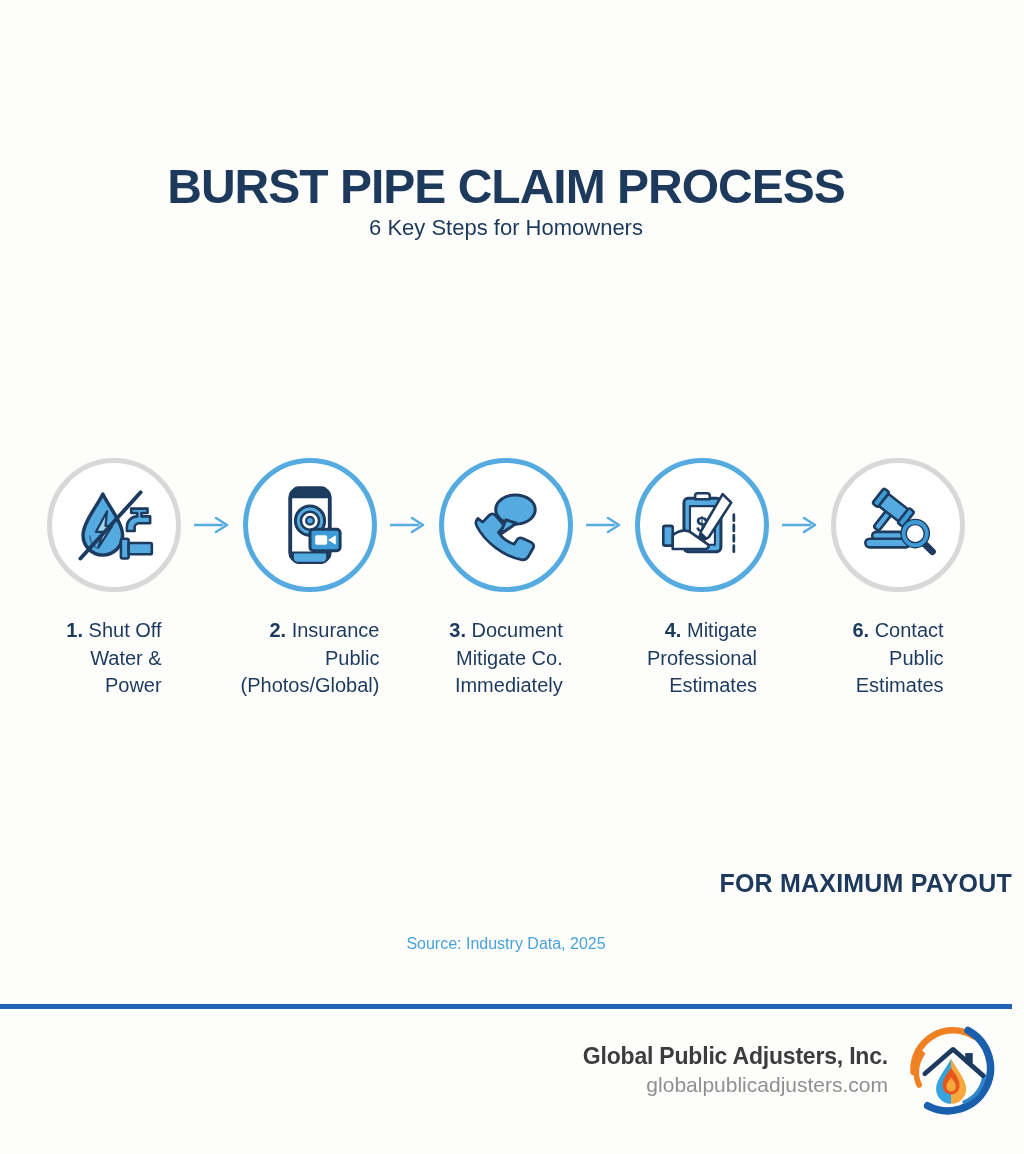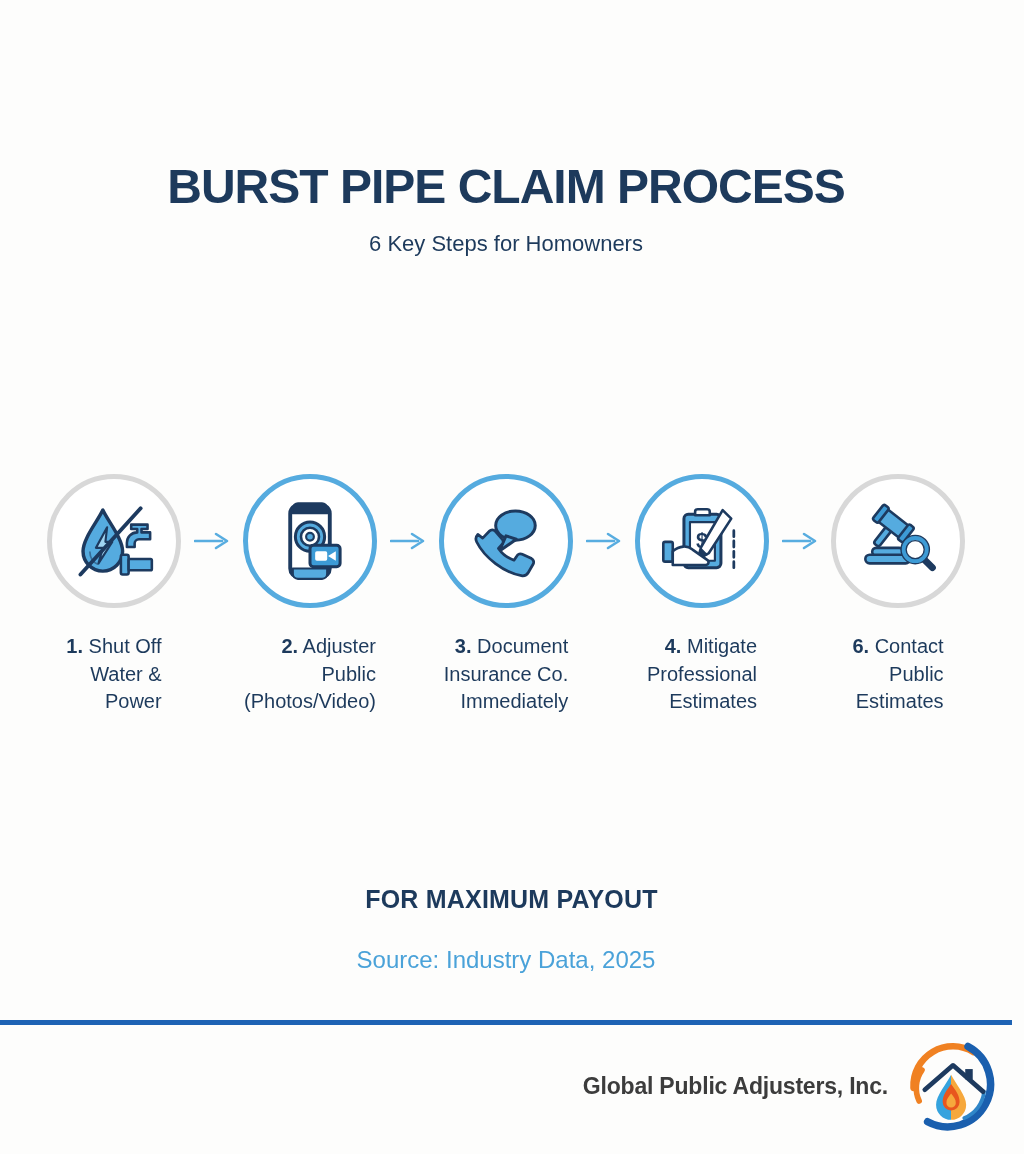--- a/index.html
+++ b/index.html
@@ -16,21 +16,20 @@
   .title {
     padding-top:160px;
     text-align:center;
     font-size:48px;
     font-weight:bold;
     letter-spacing:-1px;
     color:#1d3a5c;
     line-height:54px;
   }
   .subtitle {
-    margin-top:16px;
     text-align:center;
     font-size:22px;
     color:#1d3a5c;
     line-height:28px;
   }
 
   
   .steps {
     margin-top:216px;
     display:flex;
@@ -56,32 +55,32 @@
     text-align:right;
     font-size:20px;
     line-height:27.5px;
     color:#1d3a5c;
   }
   .step-num { font-weight:bold; }
 
   
   .payout {
     margin-top:168px;
-    text-align:center;
+    text-align:right;
     font-size:25px;
     font-weight:bold;
     letter-spacing:0.2px;
     color:#1d3a5c;
     line-height:30px;
     padding-left:11px;
   }
   .source {
     margin-top:33px;
     text-align:center;
-    font-size:24px;
+    font-size:16px;
     color:#4aa2d9;
     line-height:26px;
   }
 
   .divider {
     margin-top:47px;
     width:100%;
     height:5px;
     background:#1e63b4;
   }
@@ -161,23 +160,23 @@
             <circle cx="50" cy="45" r="17" fill="#55abdf" stroke-width="3.5"></circle>
             <circle cx="50" cy="45" r="10.5" fill="#ffffff" stroke-width="3"></circle>
             <circle cx="50" cy="45" r="4.5" fill="#55abdf" stroke-width="2.5"></circle>
             <rect x="50" y="55" width="35" height="25" rx="4" fill="#3d9bd6" stroke-width="3.5"></rect>
             <rect x="56" y="62" width="14" height="11" rx="2" fill="#ffffff" stroke="none"></rect>
             <polygon points="71,67.5 80,62 80,73" fill="#ffffff" stroke="none"></polygon>
           </g>
         </svg>
       </div>
       <div class="step-label">
-        <div><span class="step-num">2.</span> <span>Adjuster</span></div>
+        <div><span class="step-num">2.</span> <span>Insurance</span></div>
         <div>Public</div>
-        <div>(Photos/Video)</div>
+        <div>(Photos/Global)</div>
       </div>
     </div>
 
     <div class="arrow-cell">
       <svg width="36" height="18" viewBox="0 0 36 18">
         <g stroke="#58ade0" stroke-width="2.6" fill="none" stroke-linecap="round" stroke-linejoin="round">
           <line x1="1" y1="9" x2="28" y2="9"></line>
           <polyline points="22,2 33,9 22,16"></polyline>
         </g>
       </svg>
@@ -188,21 +187,21 @@
         <svg viewBox="0 0 100 100">
           <g stroke="#1d3a5f" stroke-linejoin="round" stroke-linecap="round">
             <ellipse cx="61" cy="32" rx="23" ry="17" fill="#55abdf" stroke-width="3.5"></ellipse>
             <polygon points="50,44 42,62 62,48" fill="#55abdf" stroke-width="3.5"></polygon>
             <path d="M25 43 l9 -7 c2 -1.5 5 -1 6.5 1 l6.5 10 c1.5 2 1 5 -1 6.5 l-4.5 4 c3.5 7 9 12.5 16 16 l4 -4.5 c1.5 -2 4.5 -2.5 6.5 -1 l10 6.5 c2 1.5 2.5 4.5 1 6.5 l-7 9 c-2 2.5 -5.5 3.5 -8.5 2.5 C44 86 24 66 17.5 46.5 c-1 -3 0 -6.5 2.5 -8.5 Z" transform="rotate(-8 50 60)" fill="#55abdf" stroke-width="3.2"></path>
           </g>
         </svg>
       </div>
       <div class="step-label">
         <div><span class="step-num">3.</span> <span>Document</span></div>
-        <div>Insurance Co.</div>
+        <div>Mitigate Co.</div>
         <div>Immediately</div>
       </div>
     </div>
 
     <div class="arrow-cell">
       <svg width="36" height="18" viewBox="0 0 36 18">
         <g stroke="#58ade0" stroke-width="2.6" fill="none" stroke-linecap="round" stroke-linejoin="round">
           <line x1="1" y1="9" x2="28" y2="9"></line>
           <polyline points="22,2 33,9 22,16"></polyline>
         </g>
@@ -270,20 +269,21 @@
   </div>
 
   <div class="payout">FOR MAXIMUM PAYOUT</div>
   <div class="source">Source: Industry Data, 2025</div>
 
   <div class="divider"></div>
 
   <div class="footer">
     <div class="company-text">
       <div class="company-name">Global Public Adjusters, Inc.</div>
+      <div class="company-site">globalpublicadjusters.com</div>
     </div>
     <svg class="logo" viewBox="0 0 100 100">
       <defs>
         <linearGradient id="dropSplit" x1="0" y1="0" x2="1" y2="0">
           <stop offset="0.5" stop-color="#35a3de"></stop>
           <stop offset="0.5" stop-color="#f6a83c"></stop>
         </linearGradient>
       </defs>
 
       <path d="M8 52 A 42 42 0 0 1 72 14" fill="none" stroke="#f08122" stroke-width="7" stroke-linecap="round"></path>

